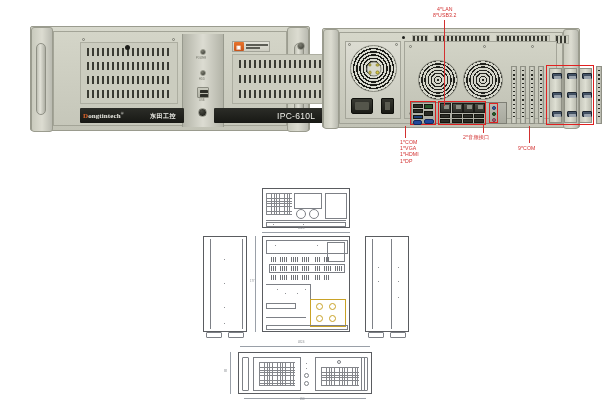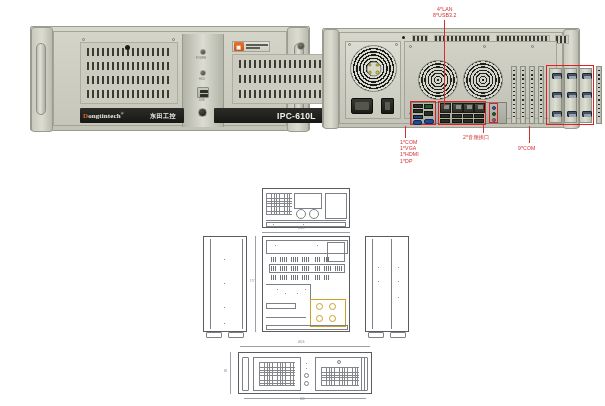--- a/index.html
+++ b/index.html
@@ -95,21 +95,21 @@
     color: #f2f2ec;
     font-size: 6px;
     font-weight: bold;
     letter-spacing: 0.5px;
     white-space: nowrap;
   }
   .model-text {
     position: absolute;
     color: #f0f0ea;
     font-size: 8.5px;
-    font-weight: bold;
+    font-weight: normal;
     letter-spacing: 0.3px;
     white-space: nowrap;
   }
 
   .led {
     position: absolute; width: 6px; height: 6px; border-radius: 50%;
     background: radial-gradient(circle at 35% 30%, #7d7e72, #35362f);
     border: 1px solid #96978b;
   }
   .led-label {

